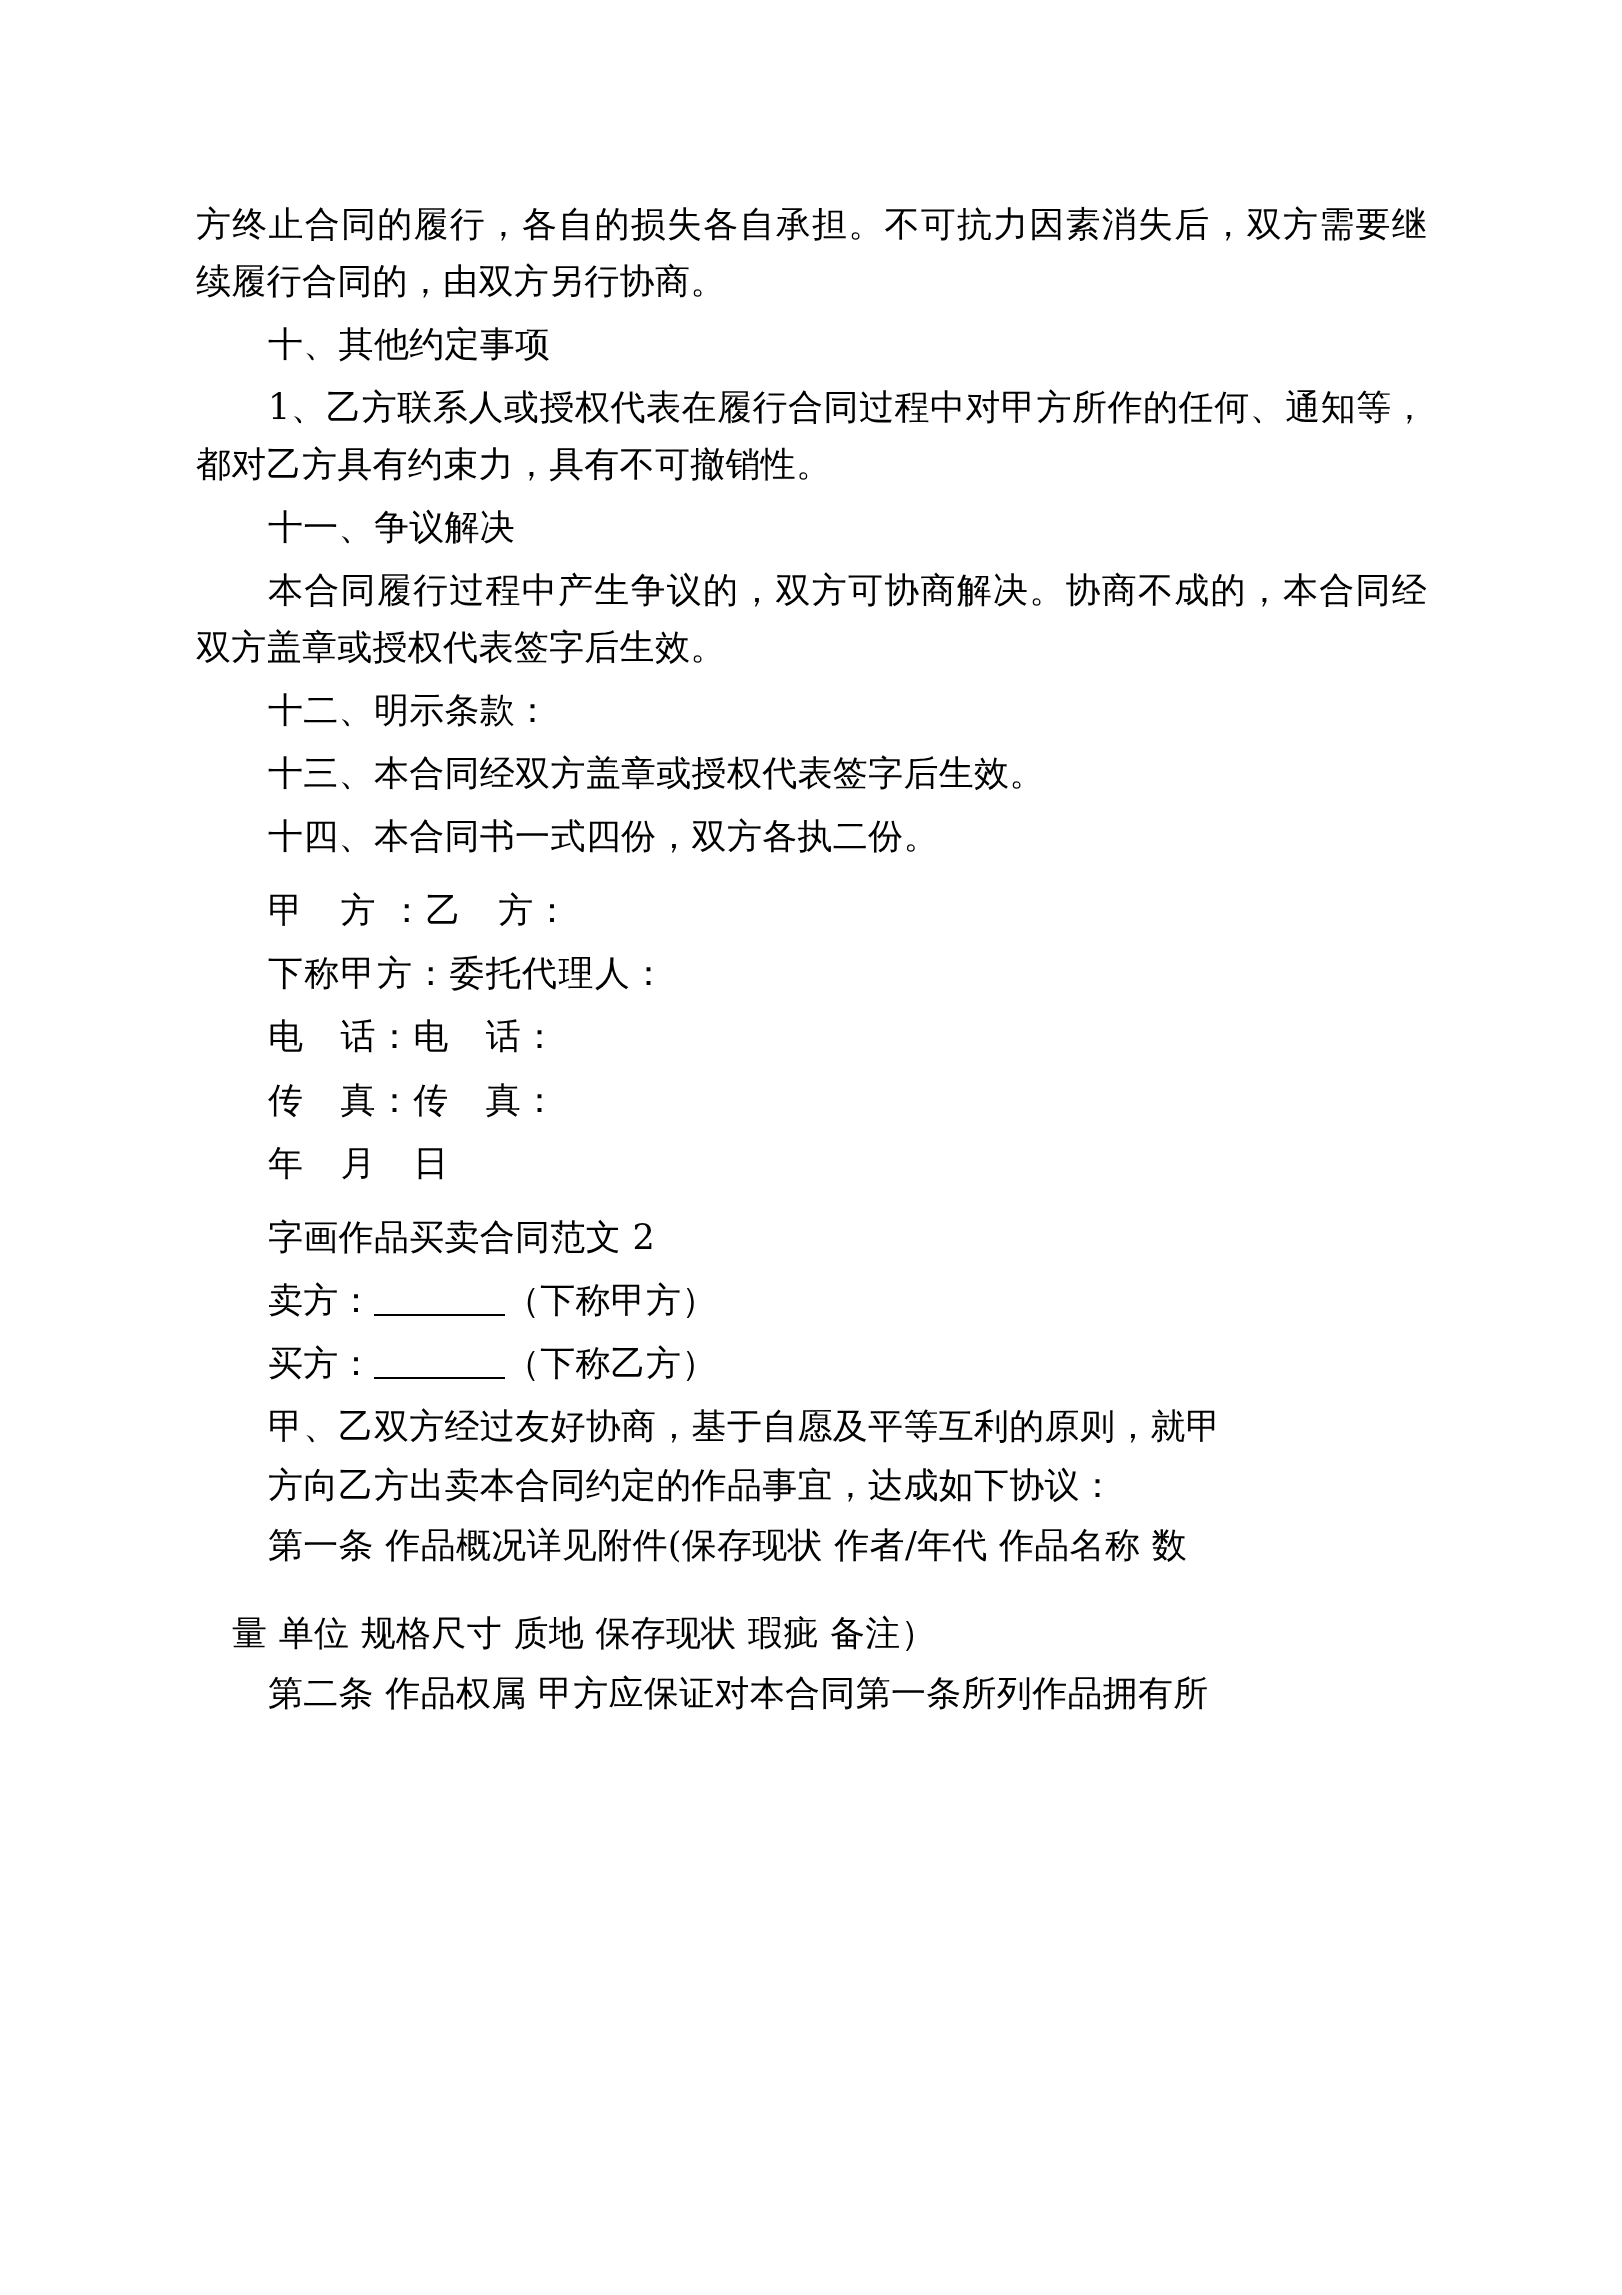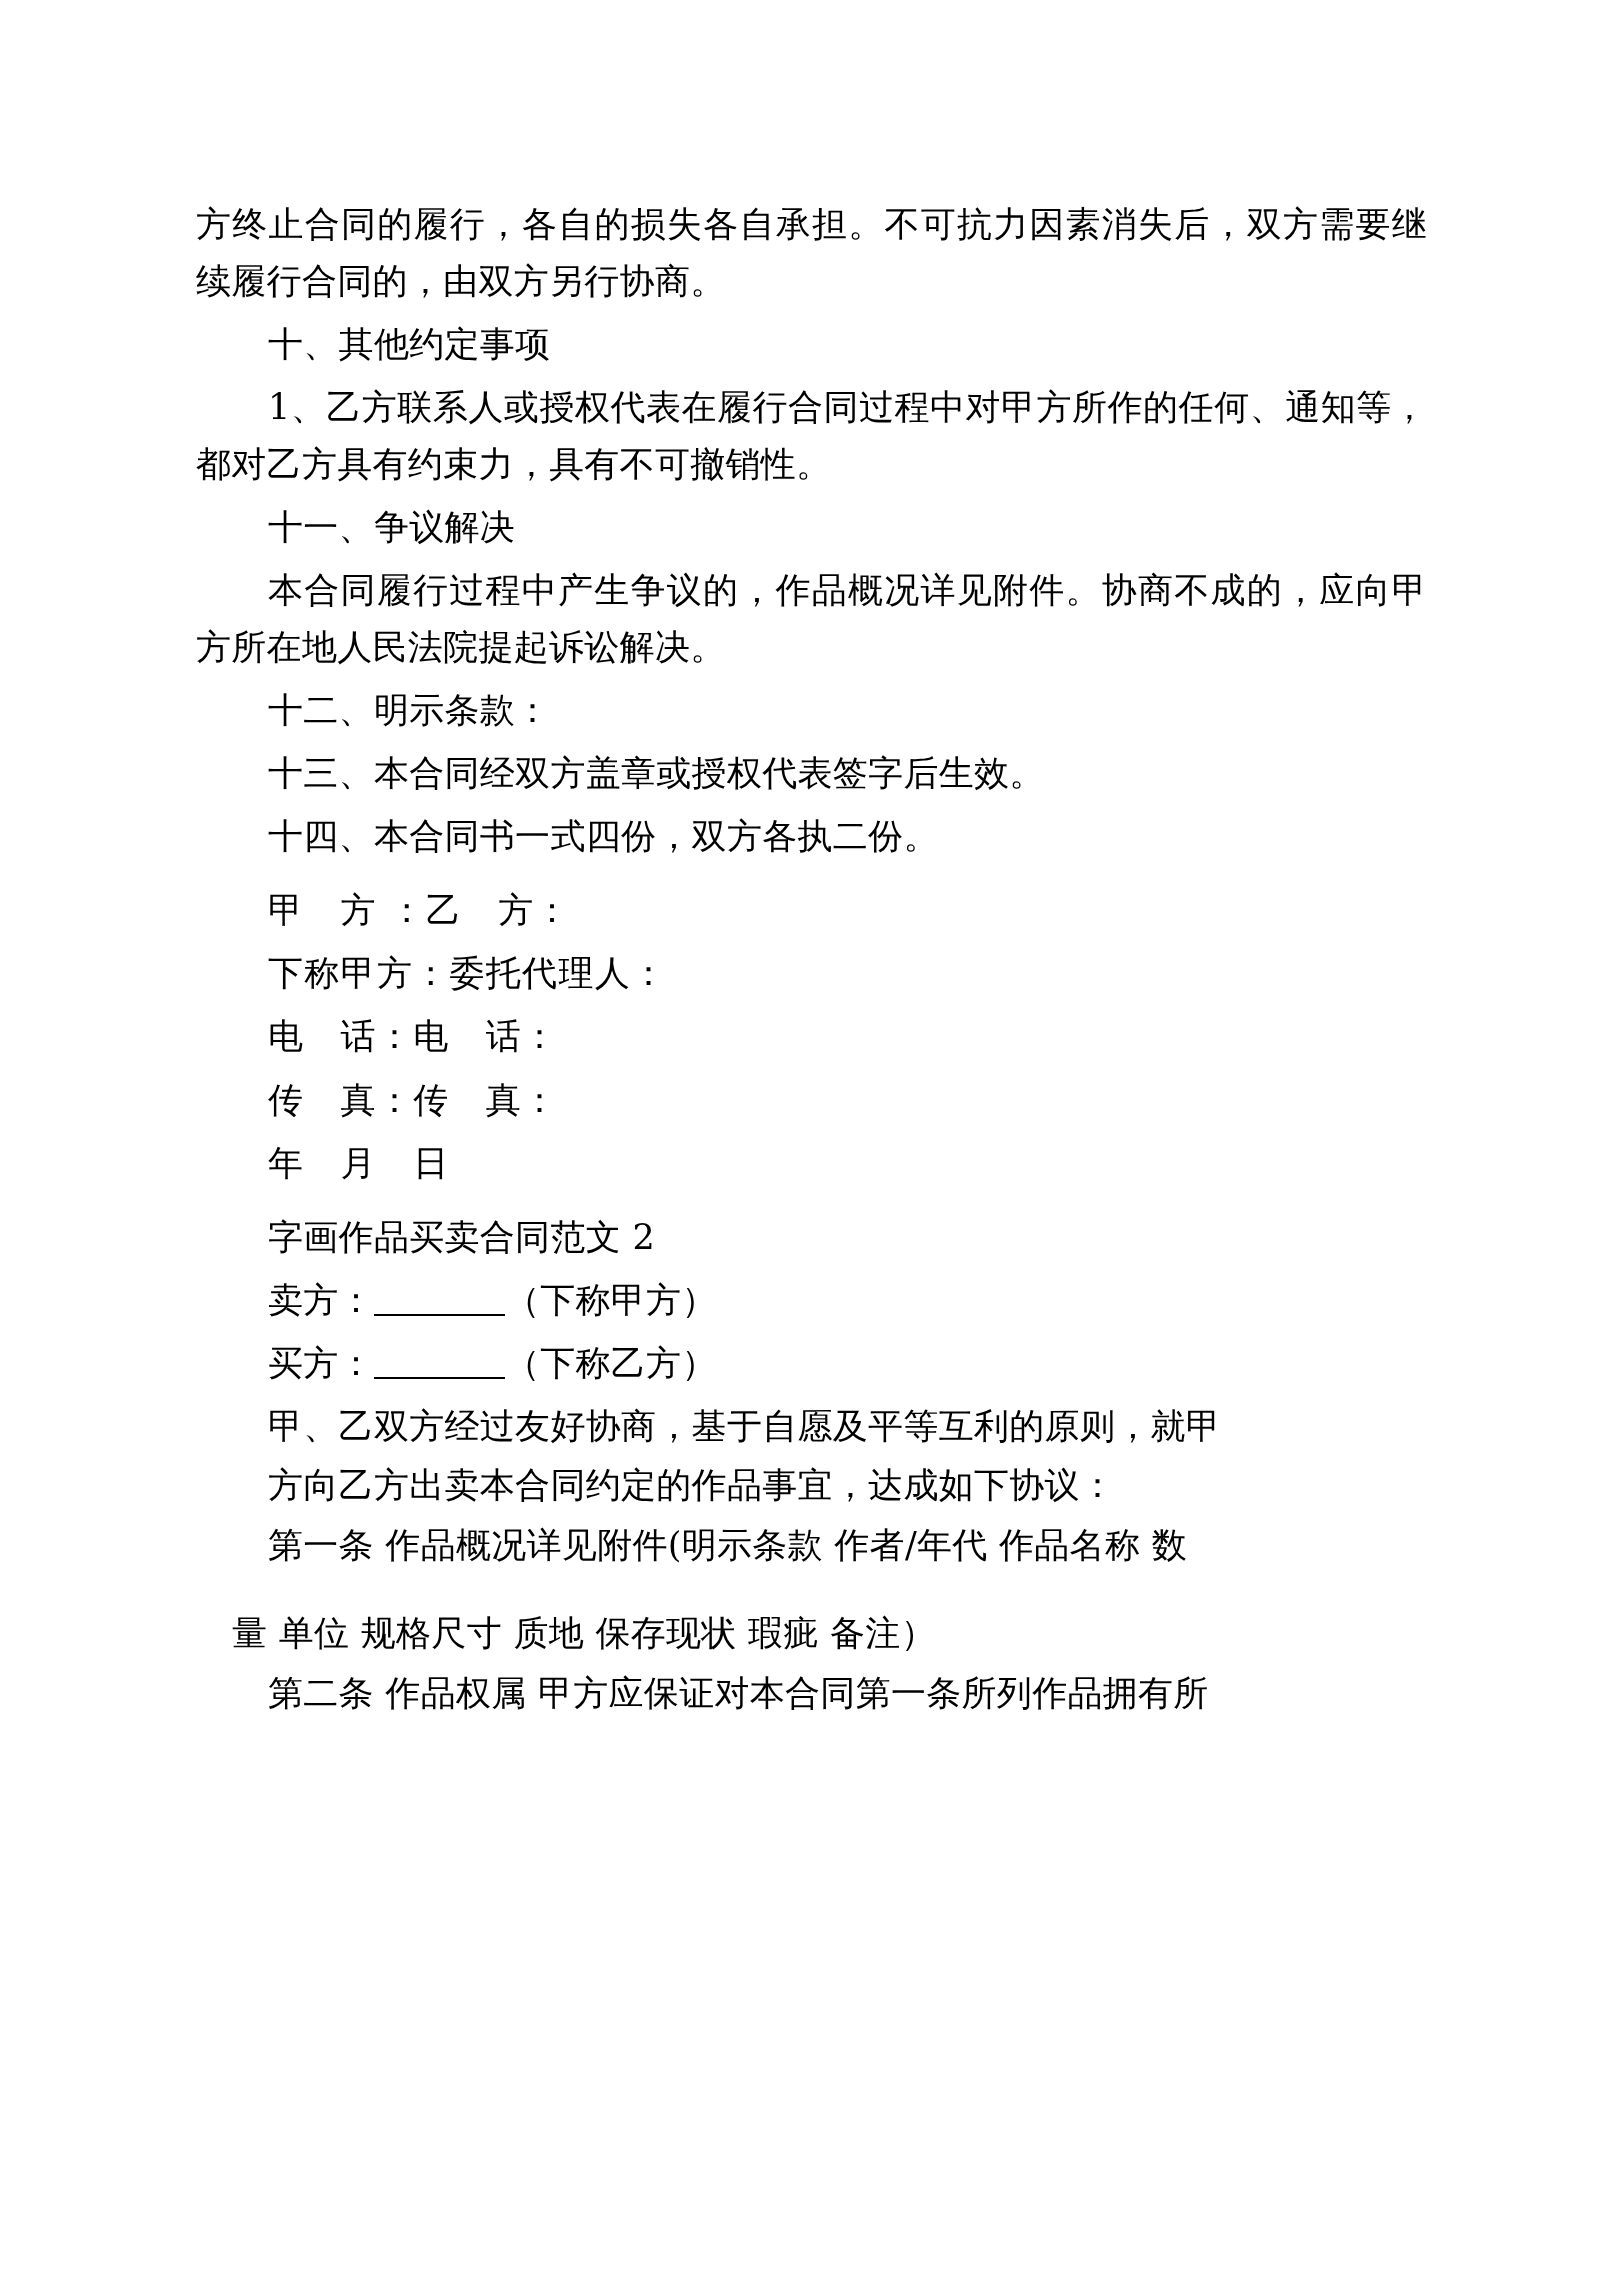--- a/index.html
+++ b/index.html
@@ -62,21 +62,21 @@
 
     <p class="para">方终止合同的履行，各自的损失各自承担。不可抗力因素消失后，双方需要继续履行合同的，由双方另行协商。</p>
 
 
     <p class="para indent">十、其他约定事项</p>
 
     <p class="para indent">1、乙方联系人或授权代表在履行合同过程中对甲方所作的任何、通知等，都对乙方具有约束力，具有不可撤销性。</p>
 
     <p class="para indent">十一、争议解决</p>
 
-    <p class="para indent">本合同履行过程中产生争议的，作品概况详见附件。协商不成的，应向甲方所在地人民法院提起诉讼解决。</p>
+    <p class="para indent">本合同履行过程中产生争议的，双方可协商解决。协商不成的，本合同经双方盖章或授权代表签字后生效。</p>
 
     <p class="para indent">十二、明示条款：</p>
 
 
     <p class="para indent">十三、本合同经双方盖章或授权代表签字后生效。</p>
 
     <p class="para indent spaced">十四、本合同书一式四份，双方各执二份。</p>
 
     <p class="para indent sig-line">甲　方 ：乙　方：</p>
     <p class="para indent sig-line">下称甲方：委托代理人：</p>
@@ -89,19 +89,19 @@
     <p class="para indent">
       <span>卖方：</span><span class="blank-line"></span><span>（下称甲方）</span>
     </p>
 
     <p class="para indent">
       <span>买方：</span><span class="blank-line"></span><span>（下称乙方）</span>
     </p>
 
     <p class="para indent tight">甲、乙双方经过友好协商，基于自愿及平等互利的原则，就甲</p>
     <p class="para indent tight">方向乙方出卖本合同约定的作品事宜，达成如下协议：</p>
-    <p class="para indent tight">第一条  作品概况详见附件(明示条款  作者/年代  作品名称  数</p>
+    <p class="para indent tight">第一条  作品概况详见附件(保存现状  作者/年代  作品名称  数</p>
     <p class="para indent-sm tight">量  单位  规格尺寸  质地  保存现状  瑕疵  备注）</p>
     <p class="para indent tight">第二条  作品权属  甲方应保证对本合同第一条所列作品拥有所</p>
 
   </div>
 </div>
 
 
 </body></html>

